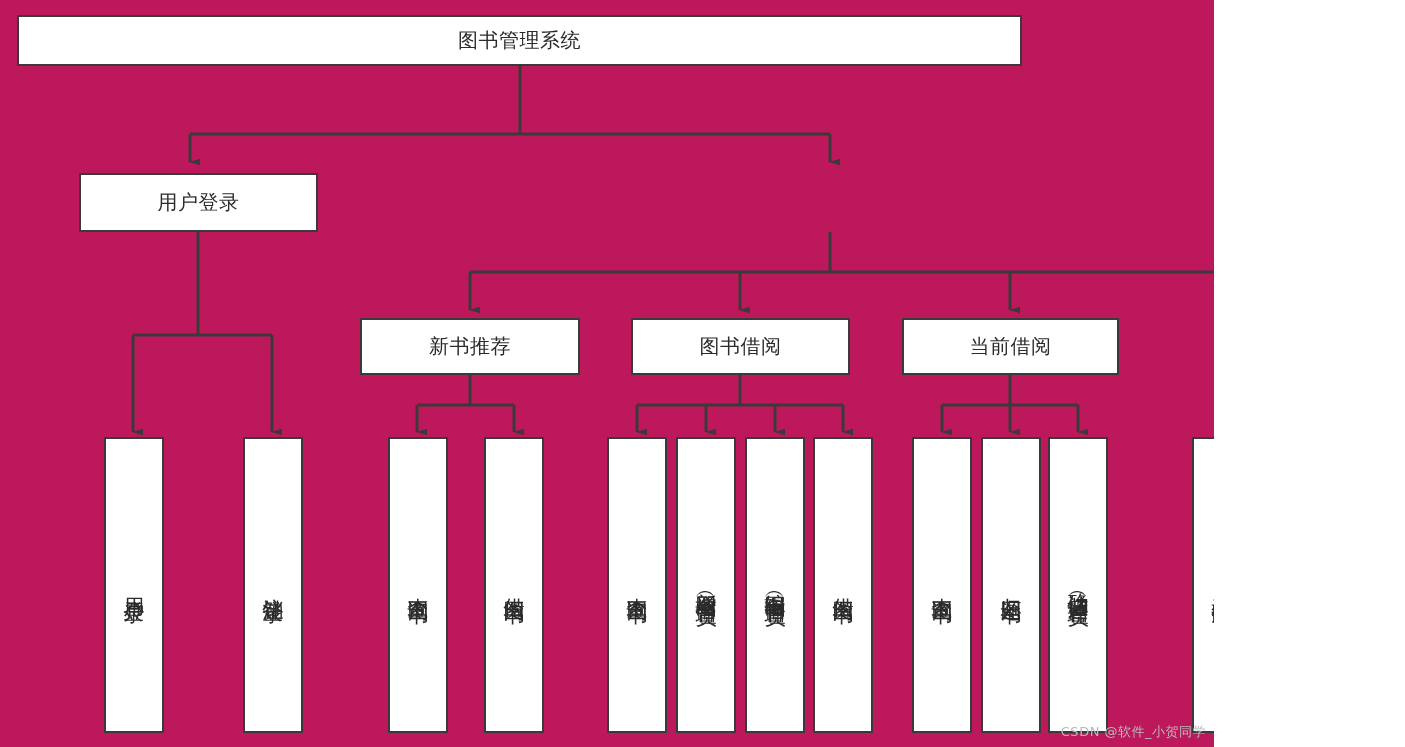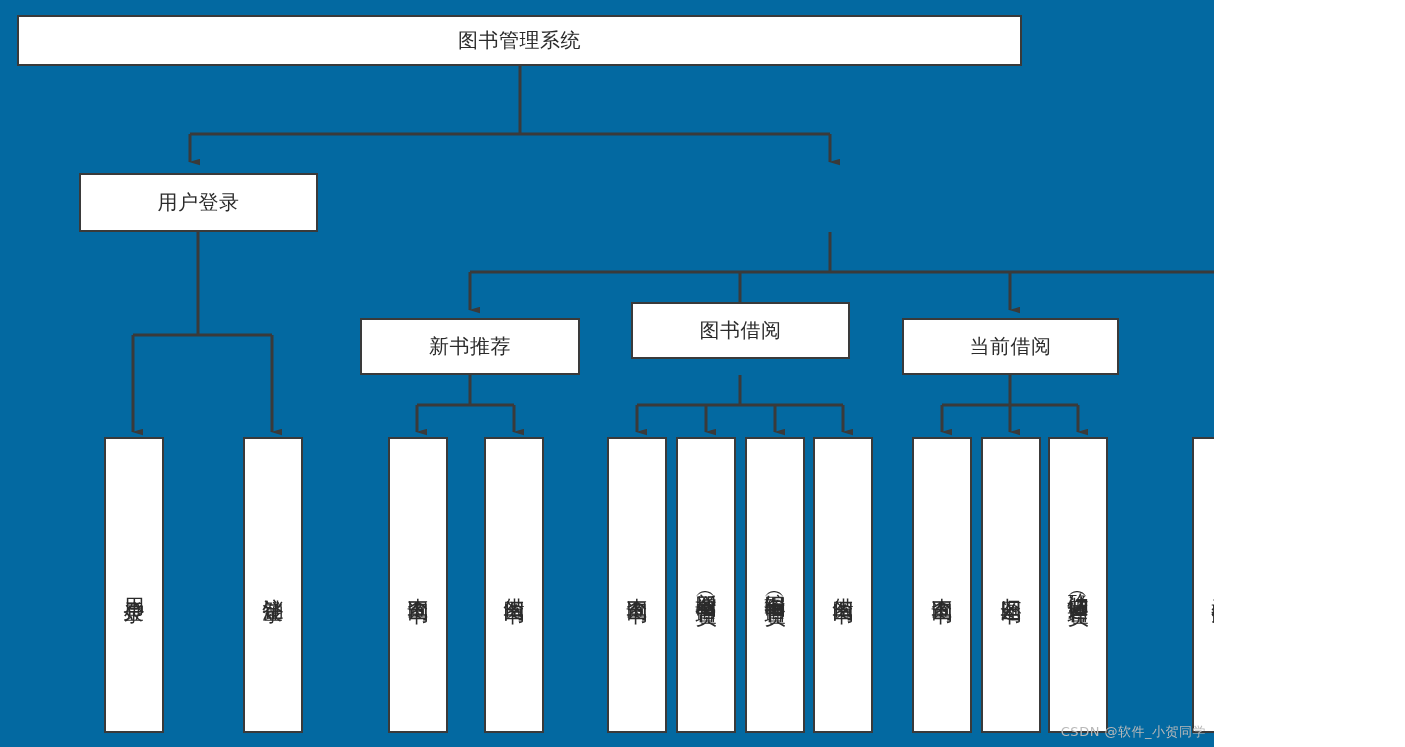--- a/index.html
+++ b/index.html
@@ -4,21 +4,21 @@
 <style>
   html, body {
     margin: 0;
     padding: 0;
     background: #ffffff;
   }
   #canvas {
     position: relative;
     width: 1214px;
     height: 747px;
-    background: #0369a1;
+    background: #be185d;
     font-family: "DejaVu Sans", "Liberation Sans", sans-serif;
     overflow: hidden;
   }
   svg#wires {
     position: absolute;
     left: 0;
     top: 0;
     width: 1405px;
     height: 747px;
     pointer-events: none;
@@ -126,21 +126,21 @@
     <span class="label">图书管理系统</span>
   </div>
 
   <div class="node horiz" style="left:79px; top:173px; width:239px; height:59px;">
     <span class="label">用户登录</span>
   </div>
 
   <div class="node horiz" style="left:360px; top:318px; width:220px; height:57px;">
     <span class="label">新书推荐</span>
   </div>
-  <div class="node horiz" style="left:631px; top:302px; width:219px; height:57px;">
+  <div class="node horiz" style="left:631px; top:318px; width:219px; height:57px;">
     <span class="label">图书借阅</span>
   </div>
   <div class="node horiz" style="left:902px; top:318px; width:217px; height:57px;">
     <span class="label">当前借阅</span>
   </div>
 
   <div class="node vert" style="left:104px; top:437px; width:60px; height:296px;">
     <span class="label">用户登录</span>
   </div>
   <div class="node vert" style="left:243px; top:437px; width:60px; height:296px;">

